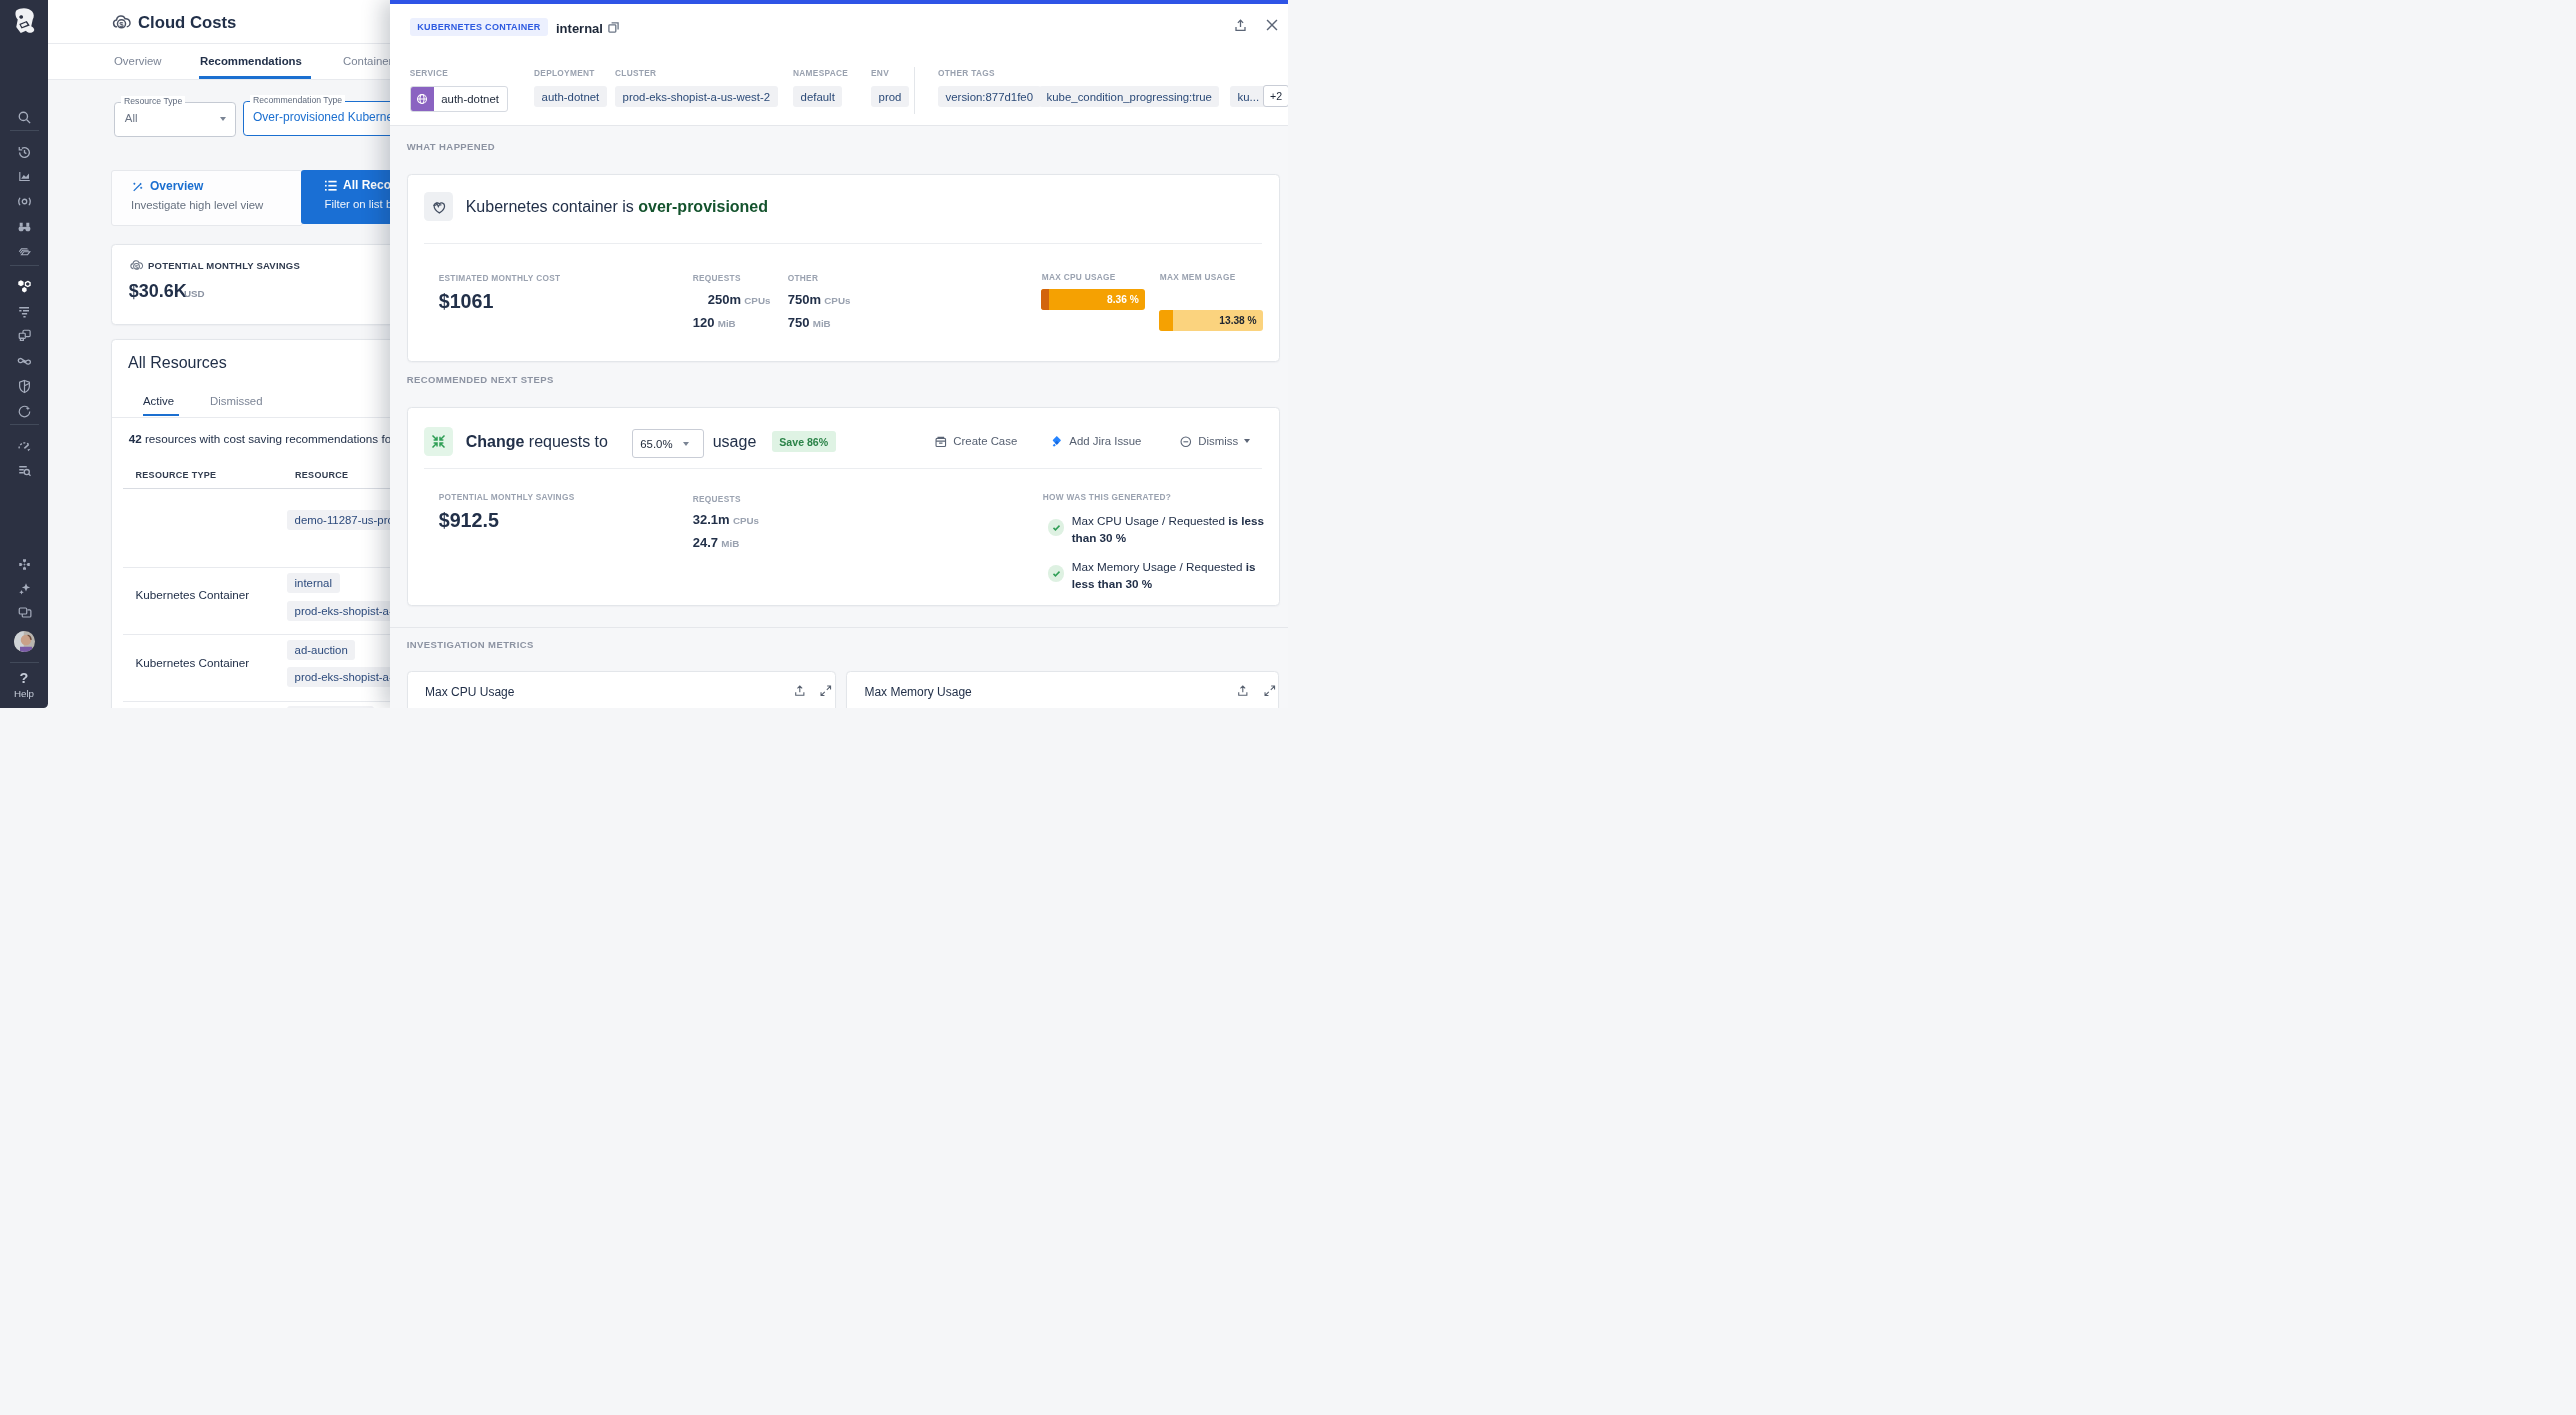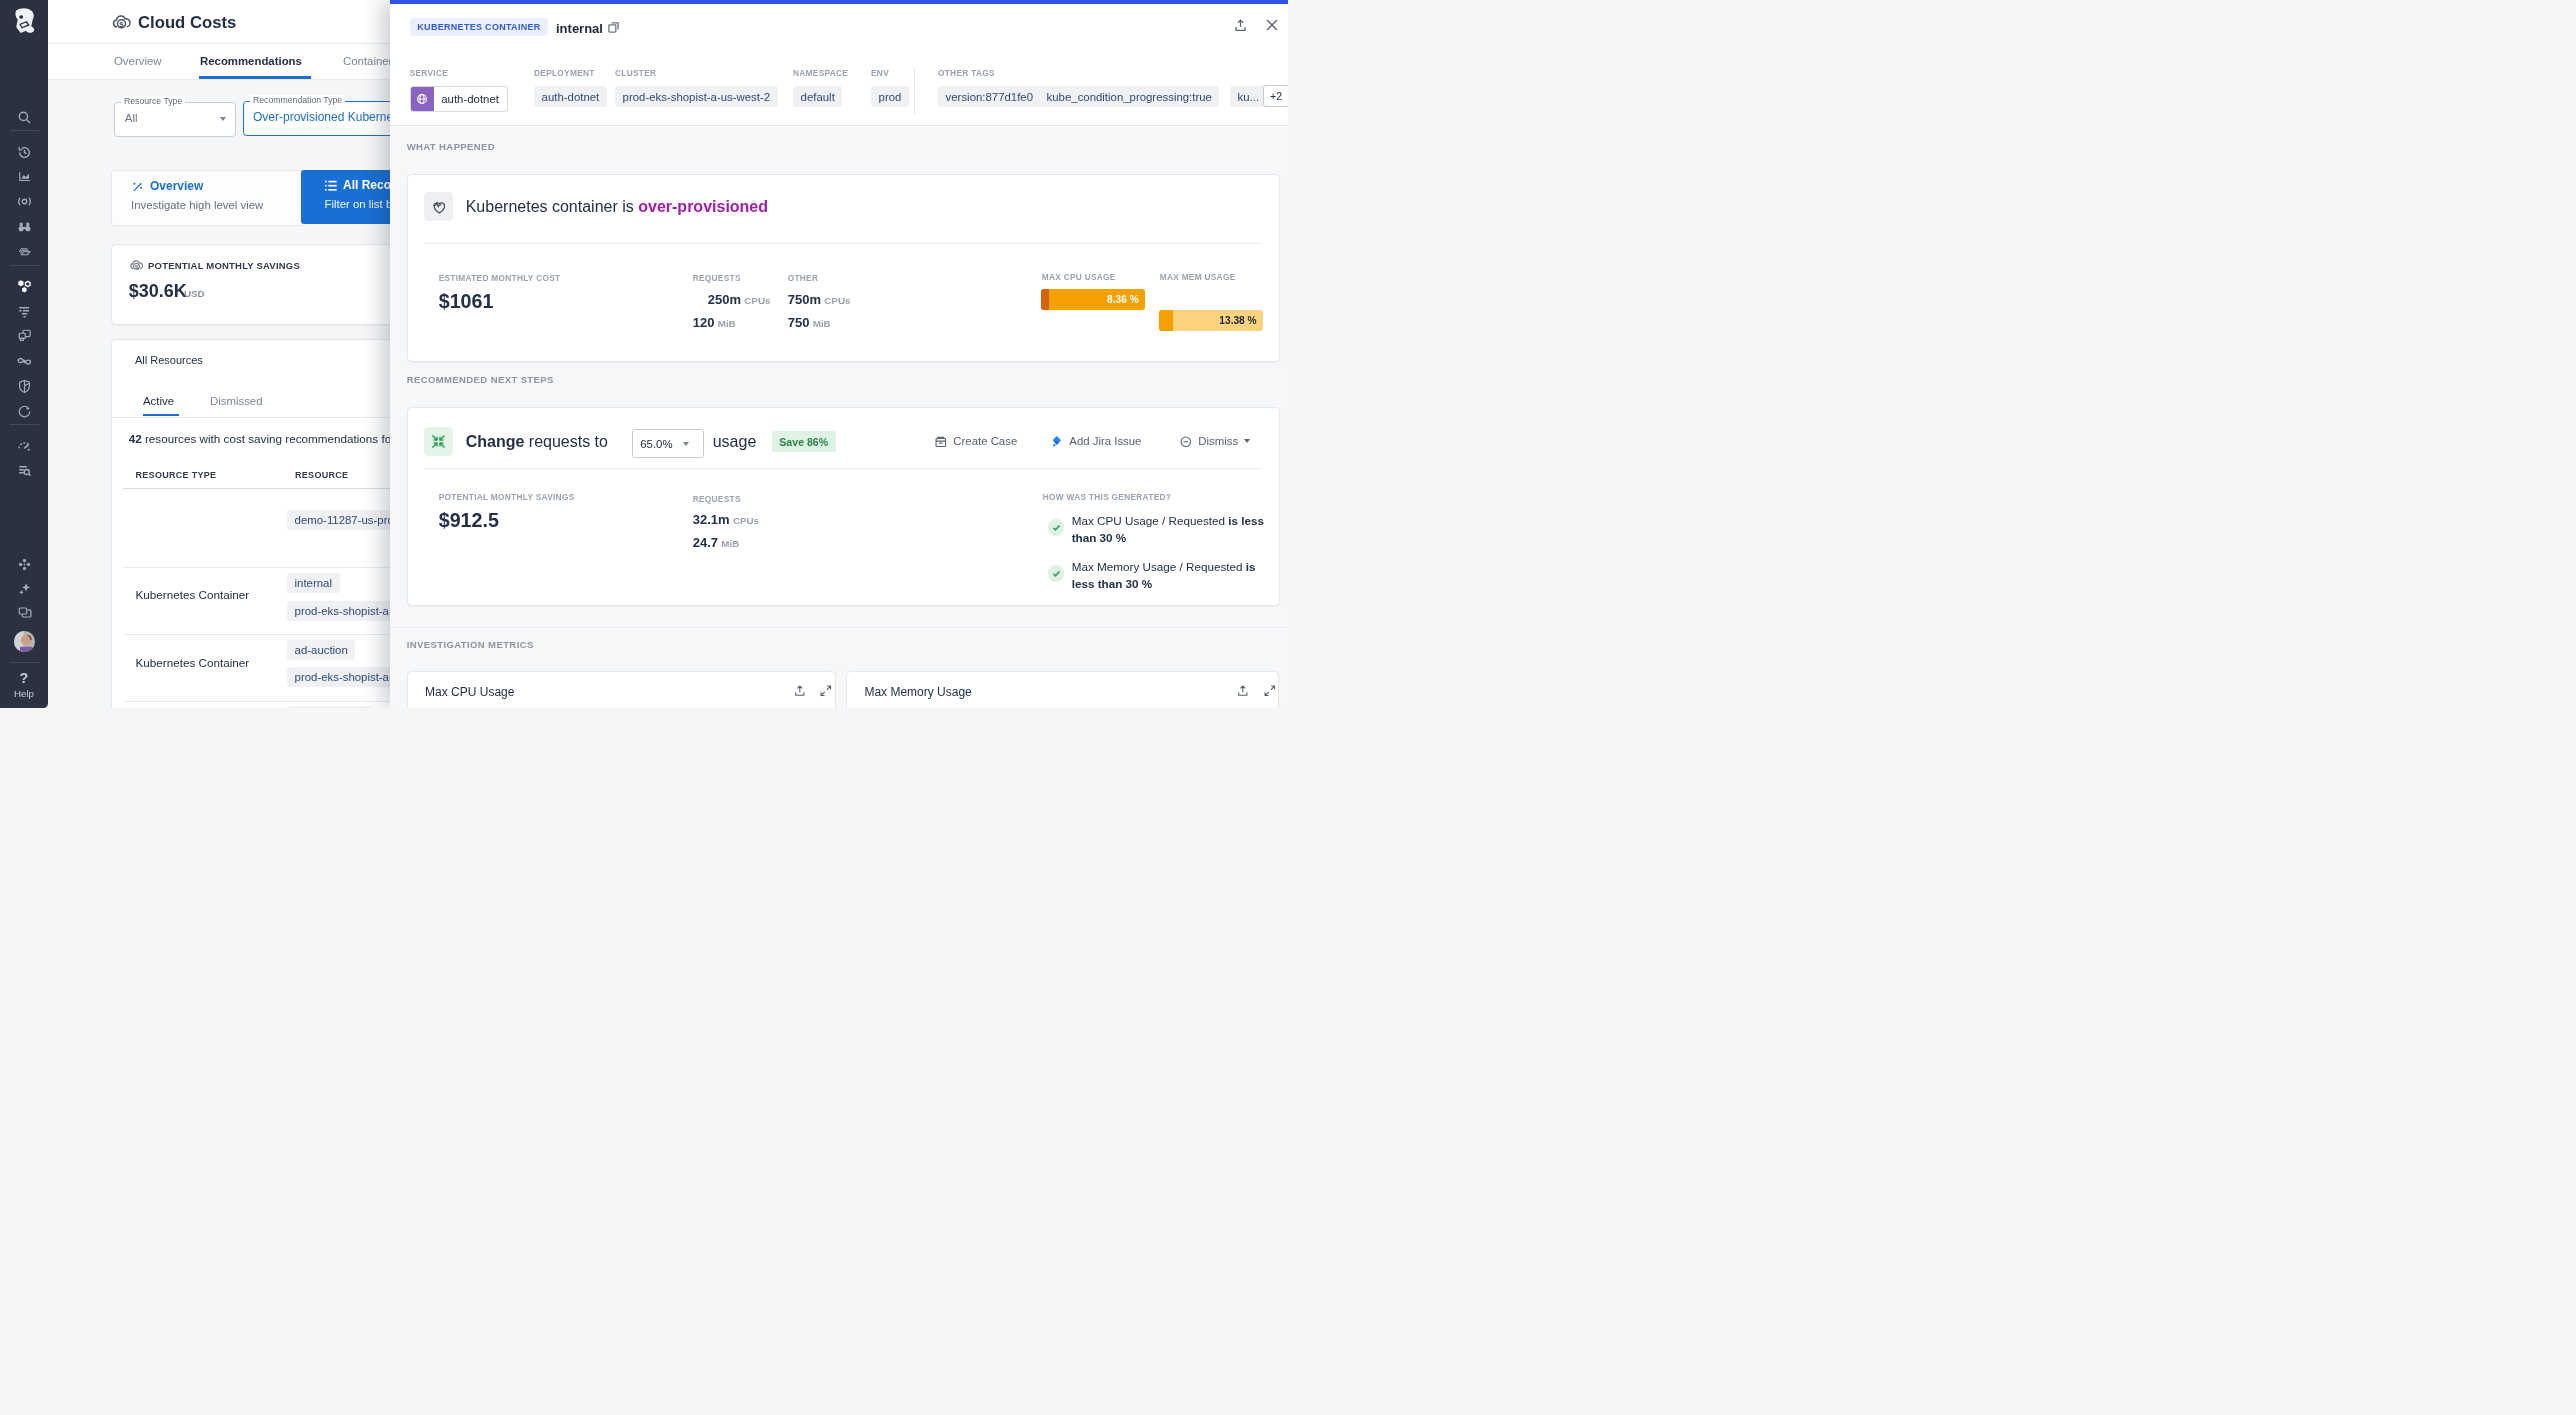--- a/index.html
+++ b/index.html
@@ -61,21 +61,21 @@
              padding:4.5px 7.6px;white-space:nowrap;}
   .svc-wrap{display:flex;align-items:stretch;height:24px;border:0.8px solid #d6dae1;border-radius:3px;background:#fff;overflow:hidden;}
   .svc-ico{width:23px;background:#8a63c1;display:flex;align-items:center;justify-content:center;color:#fff;}
   .svc-txt{font-size:11.4px;color:#1d2738;display:flex;align-items:center;padding:0 7.6px;}
   .more-pill{display:inline-block;border:0.8px solid #c9cdd6;background:#fff;border-radius:3px;
              font-size:10.6px;color:#1d2738;padding:3.8px 6px;}
   .vdiv{width:0.8px;background:#e3e6ea;}
 
   .ih-title{font-size:16px;}
   .ih-title .pre{color:#223049;font-weight:500;}
-  .ih-title .hl{color:#a21caf;font-weight:bold;}
+  .ih-title .hl{color:#14532d;font-weight:bold;}
   .icon-sq{width:29px;height:29px;border-radius:4.5px;display:flex;align-items:center;justify-content:center;}
   .stat-val{font-size:13px;font-weight:bold;color:#223049;}
   .stat-unit{font-size:9.8px;font-weight:bold;color:#9aa2b0;}
   .usage-bar{width:104px;height:21px;border-radius:3px;position:relative;overflow:hidden;}
   .usage-bar .fill{position:absolute;left:0;top:0;bottom:0;}
   .usage-bar .pct{position:absolute;right:6px;top:0;bottom:0;display:flex;align-items:center;font-size:10.2px;font-weight:bold;}
   .cpu-bar{background:#f5a102;}
   .cpu-bar .fill{background:#d2640d;}
   .cpu-bar .pct{color:#fff;}
   .mem-bar{background:#fbd37e;}
@@ -158,21 +158,21 @@
       <circle cx="12" cy="13.5" r="4.6"></circle>
       <text x="12" y="17" font-size="9" stroke="none" fill="currentColor" text-anchor="middle" font-weight="bold">$</text>
     </svg>
   </div>
   <div class="abs" style="left:36px;top:15px;font-size:9.5px;font-weight:bold;color:#2f3a4e;letter-spacing:0.2px;">POTENTIAL MONTHLY SAVINGS</div>
   <div class="abs big-amount" style="left:16.7px;top:36px;">$30.6K</div>
   <div class="abs usd" style="left:72px;top:43px;">USD</div>
 </div>
 
 <div class="abs card" style="left:111px;top:339px;width:333px;height:394px;">
-  <div class="abs" style="left:23px;top:13.6px;font-size:11px;color:#223049;">All Resources</div>
+  <div class="abs" style="left:16px;top:13.6px;font-size:16px;color:#223049;">All Resources</div>
   <div class="abs rtab active" style="left:31px;top:55px;">Active</div>
   <div class="abs rtab" style="left:98px;top:55px;">Dismissed</div>
   <div class="abs tab-underline" style="left:31px;top:74px;width:36px;height:2.3px;"></div>
   <div class="abs hdiv" style="left:0;top:77px;right:0;"></div>
   <div class="abs" style="left:16.7px;top:92px;font-size:11.7px;color:#223049;white-space:nowrap;">
     <span style="font-weight:bold;">42</span><span> resources with cost saving recommendations found</span>
   </div>
   <div class="abs th" style="left:23.5px;top:130px;">RESOURCE TYPE</div>
   <div class="abs th" style="left:175px;top:130px;padding-left:8px;">RESOURCE</div>
   <div class="abs" style="left:10.6px;top:148px;right:0;height:0.8px;background:#d9dce2;"></div>

